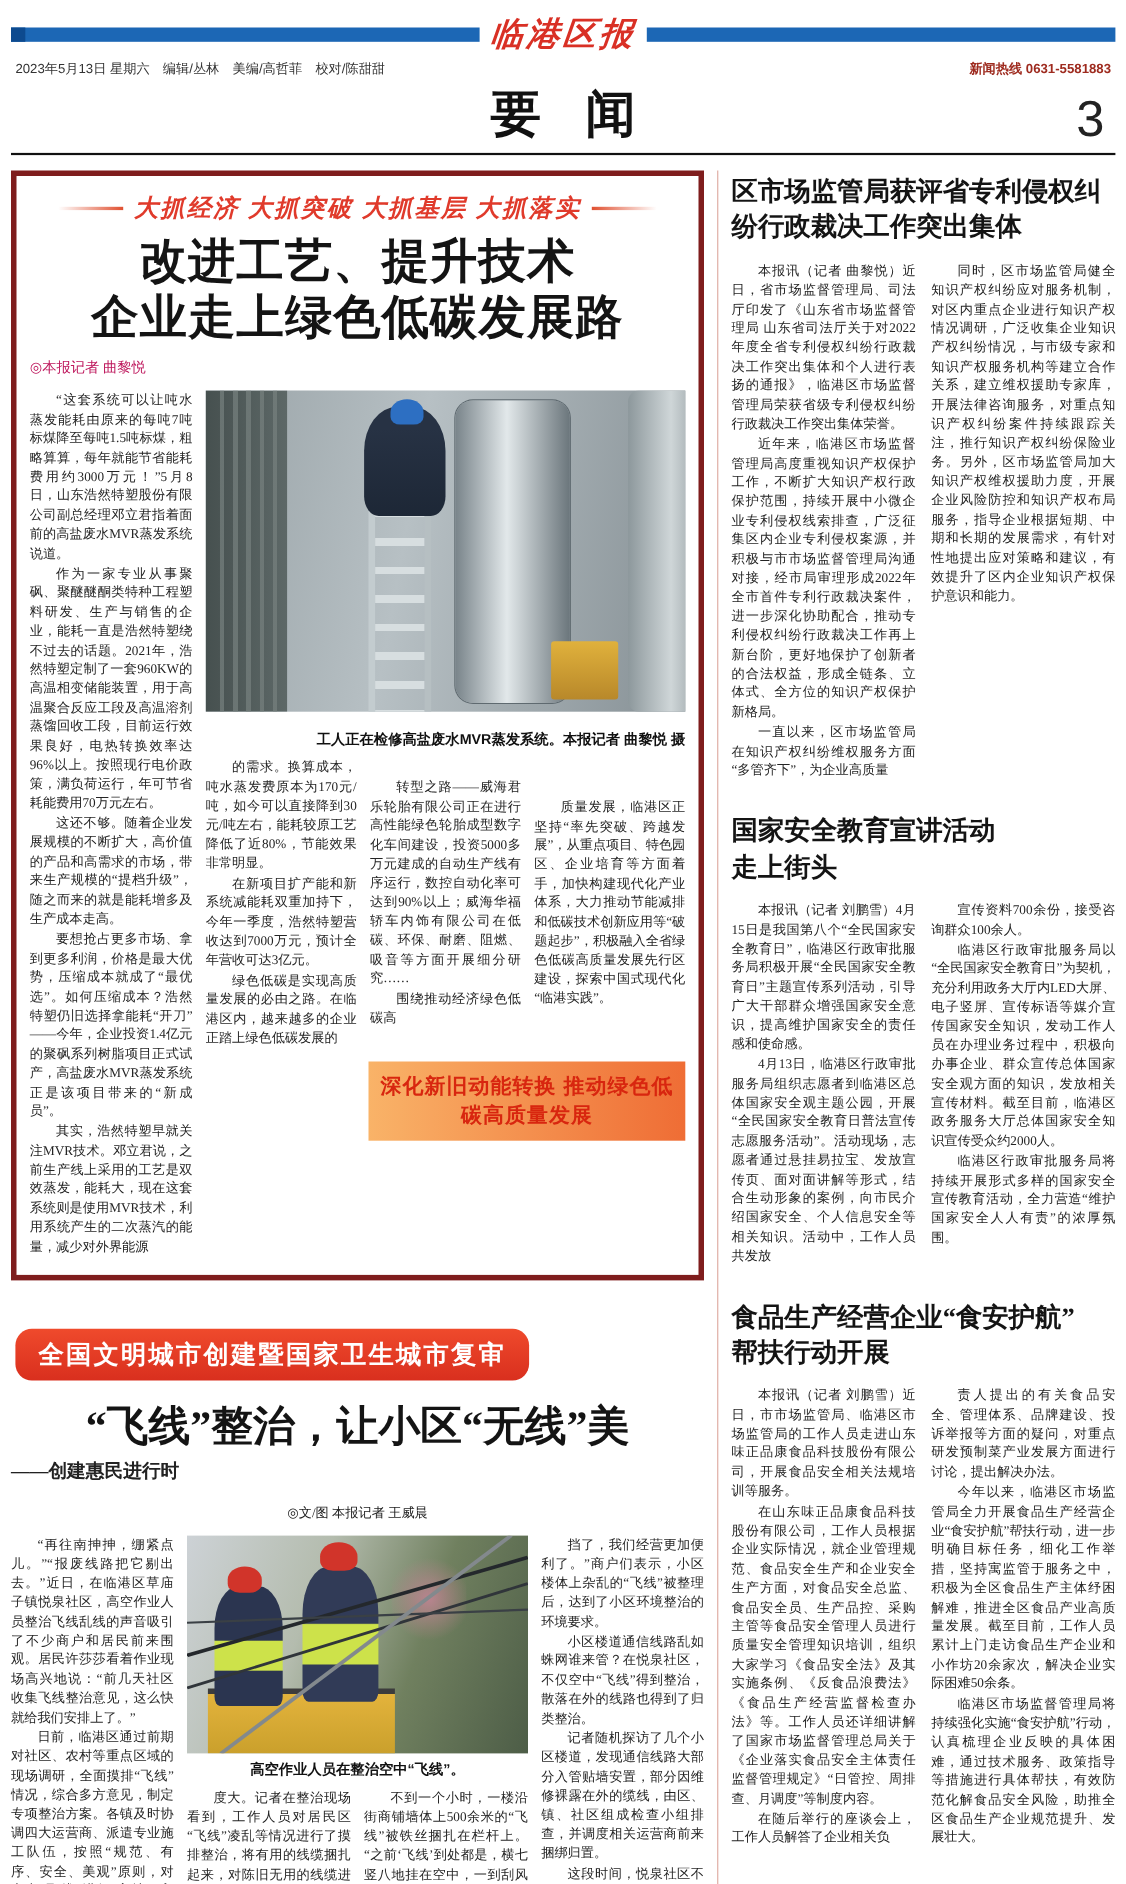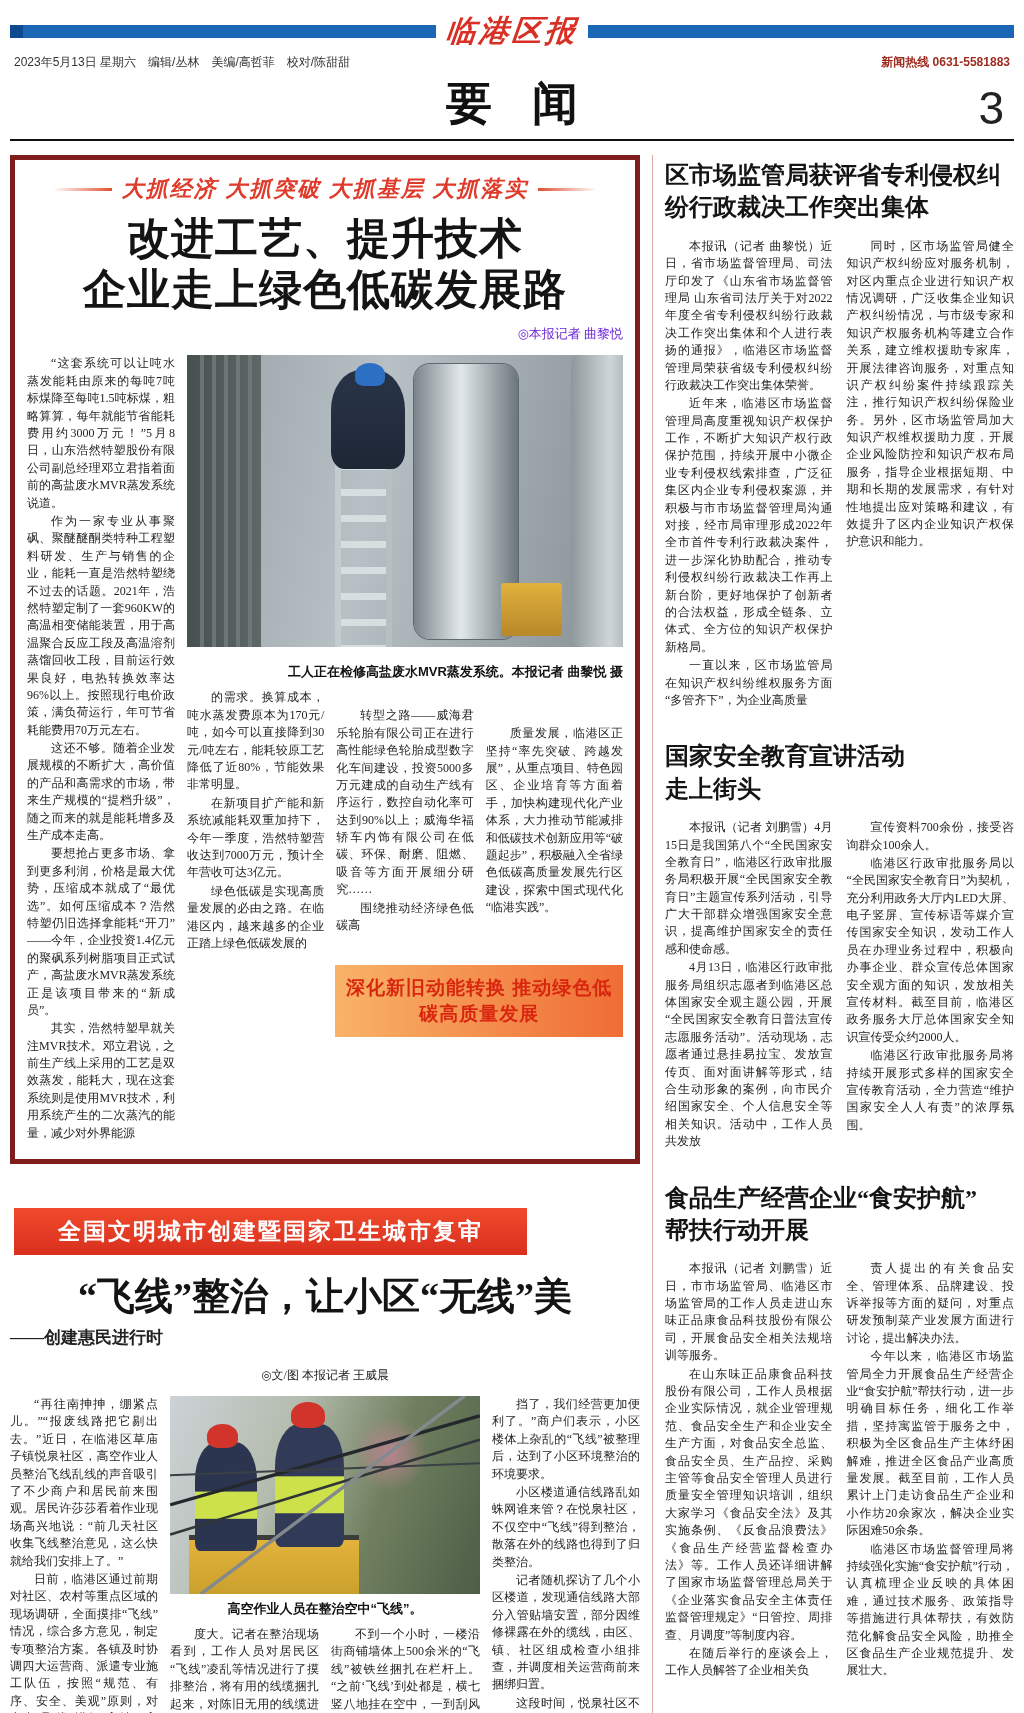--- a/index.html
+++ b/index.html
@@ -35,21 +35,21 @@
   .art p { text-indent: 2em; text-align: justify; font-size: 12px; line-height: 1.45; margin: 0 0 1px; color: #242424; }
 
   
   .lead { border: 5px solid #7f1d1d; padding: 12px 12px 16px; }
   .slogan-row { display: flex; align-items: center; gap: 10px; margin: 2px 26px 10px; }
   .slogan-line { flex: 1; height: 3px; }
   .slogan-line.l { background: linear-gradient(90deg, rgba(224,80,48,0), #e05030); }
   .slogan-line.r { background: linear-gradient(270deg, rgba(224,80,48,0), #e05030); }
   .slogan-text { color: #e03a2b; font-weight: bold; font-size: 22px; font-style: italic; letter-spacing: 2px; white-space: nowrap; }
   .lead-headline { text-align: center; font-size: 43px; font-weight: 900; line-height: 1.18; color: #141414; letter-spacing: 1px; }
-  .lead-byline { text-align: right; font-size: 13px; margin: 10px 0 12px; color: #6d28d9; }
+  .lead-byline { text-align: left; font-size: 13px; margin: 10px 0 12px; color: #be185d; }
   .lead-body { display: flex; gap: 12px; }
   .lead-c1 { width: 148px; flex: none; }
   .lead-right { flex: 1; min-width: 0; }
   .photo { position: relative; overflow: hidden; }
   .photo1 { height: 292px; background: linear-gradient(100deg, #98a2a6 0%, #b7c0c4 42%, #869095 100%); }
   .p1-left { position: absolute; left: 0; top: 0; width: 17%; height: 100%; background: linear-gradient(90deg, #46504f, #5d6867); }
   .p1-pipes { position: absolute; left: 3%; top: 0; width: 12%; height: 100%;
     background: repeating-linear-gradient(90deg, #77817f 0 4px, transparent 4px 12px); opacity: .7; }
   .p1-tank { position: absolute; left: 52%; top: 3%; width: 24%; height: 94%; border-radius: 16px;
     background: linear-gradient(90deg, #79848a, #e2e8ea 45%, #6b767c); box-shadow: 0 0 0 1px #5f6a70; }
@@ -70,21 +70,21 @@
     background: linear-gradient(90deg, #f9b368, #ef6d35);
     color: #d8260f; font-family: "Liberation Sans", sans-serif; font-weight: bold; font-size: 19px;
     padding: 10px 4px; letter-spacing: 1px;
   }
 
   
   .fei { margin-top: 44px; }
   .fei-banner {
     display: inline-block; background: linear-gradient(180deg, #ef4a2c, #d92f1e);
     color: #fff; font-family: "Liberation Sans", sans-serif; font-weight: bold; font-size: 23px;
-    padding: 8px 44px; border-radius: 0; letter-spacing: 2px; margin-left: 4px;
+    padding: 8px 21px; border-radius: 15px; letter-spacing: 2px; margin-left: 4px;
   }
   .fei-headline { text-align: center; font-size: 38px; font-weight: 900; margin: 16px 0 4px; color: #141414; }
   .fei-sub { text-align: left; font-size: 17px; font-weight: bold; margin: 0 0 18px; }
   .fei-byline { text-align: center; font-size: 12px; margin-bottom: 12px; }
   .fei-body { display: flex; gap: 12px; }
   .fei-c1 { width: 148px; flex: none; }
   .fei-mid { flex: 1; min-width: 0; display: flex; gap: 12px; }
   .fei-photocol { flex: 1; min-width: 0; }
   .photo2 { height: 198px; background: linear-gradient(110deg, #cdd2d6 0%, #b4bcae 35%, #70805f 65%, #4d5d47 100%); }
   .p2-blossom { position: absolute; right: 18%; top: 8%; width: 22%; height: 42%; background: radial-gradient(circle, #b9848f 0%, rgba(185,132,143,0) 70%); }

